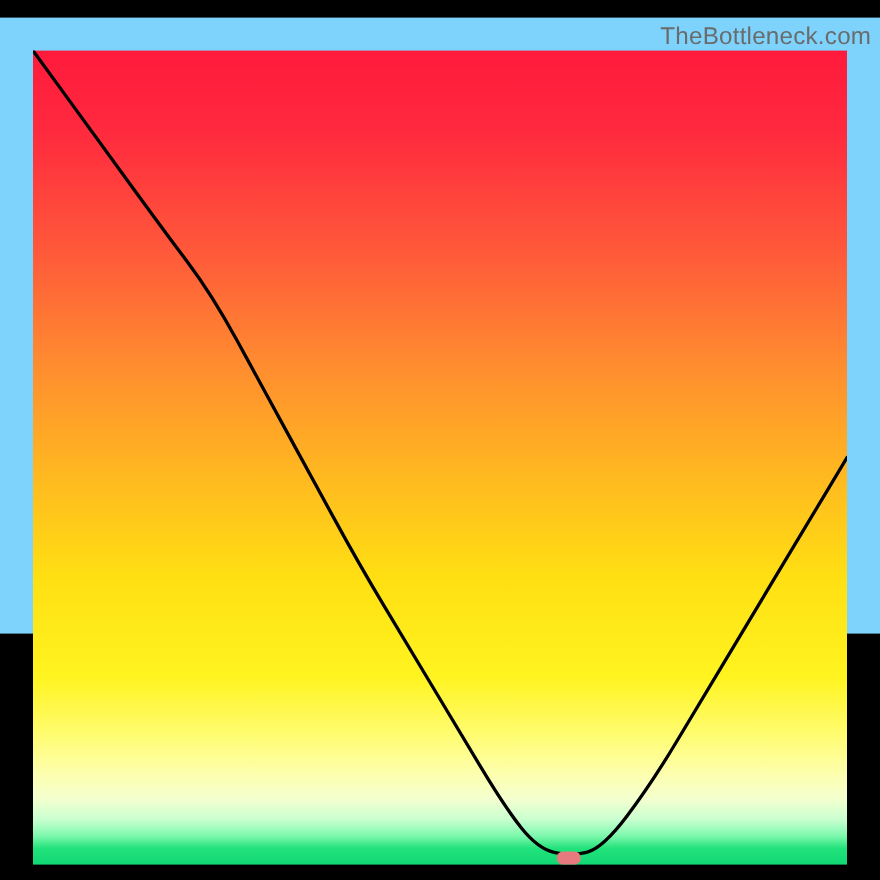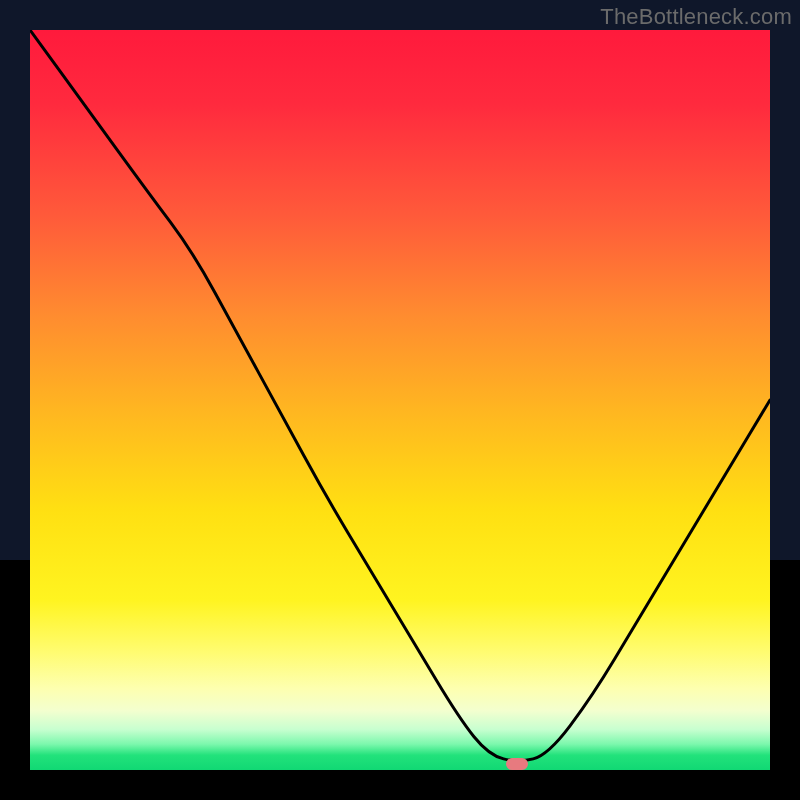--- a/index.html
+++ b/index.html
@@ -1,16 +1,16 @@
 <!DOCTYPE html>
 <html><head>
 <meta charset="utf-8">
 <style>
   html,body{margin:0;padding:0;width:800px;height:800px;background:#000;overflow:hidden;font-family:Arial,Helvetica,sans-serif}
-  .frame{position:absolute;left:0;top:0;width:800px;height:560px;background:#0f172a}
+  .frame{position:absolute;left:0;top:16px;width:800px;height:560px;background:#7dd3fc}
   .plot{position:absolute;left:30px;top:30px;width:740px;height:740px;
         background:linear-gradient(to bottom,
           #ff1a3c 0%,
           #ff2a3e 10%,
           #ff5a3a 25%,
           #ff8a30 38%,
           #ffb820 52%,
           #ffe012 65%,
           #fff420 77%,
           #fffc70 84%,

